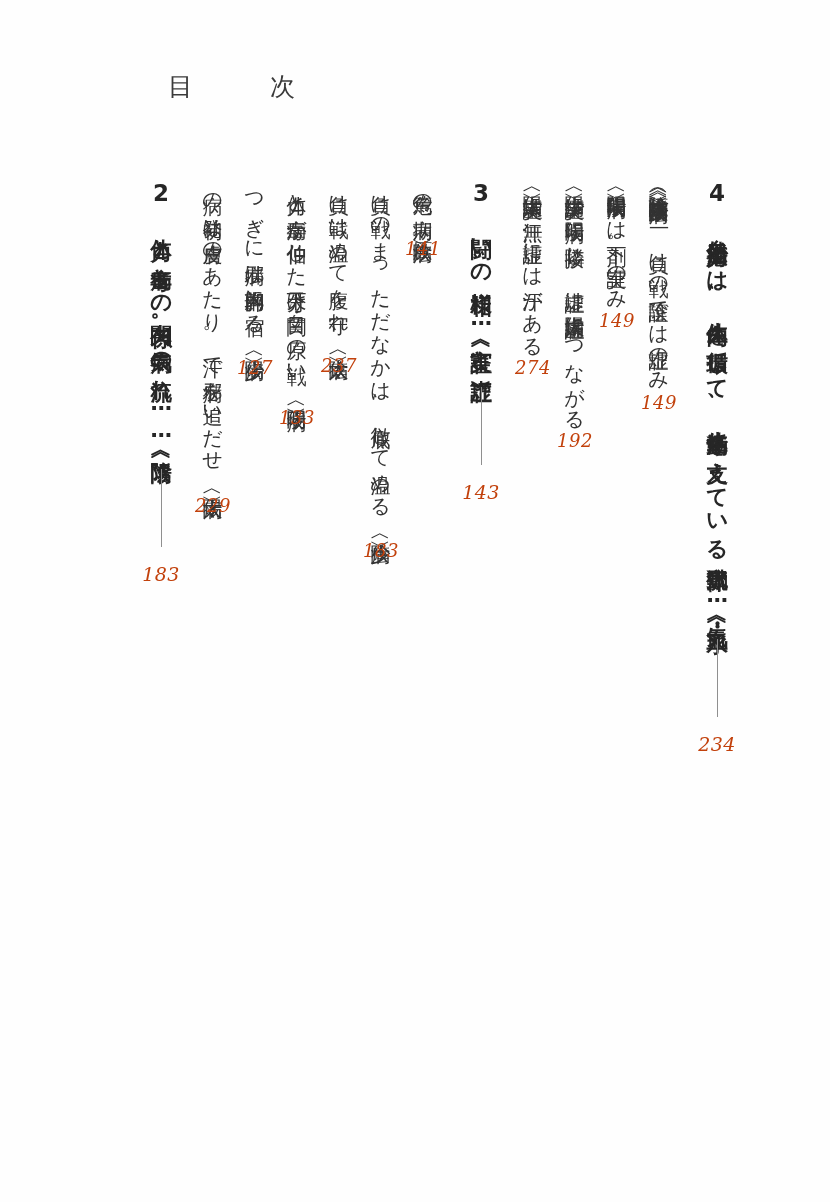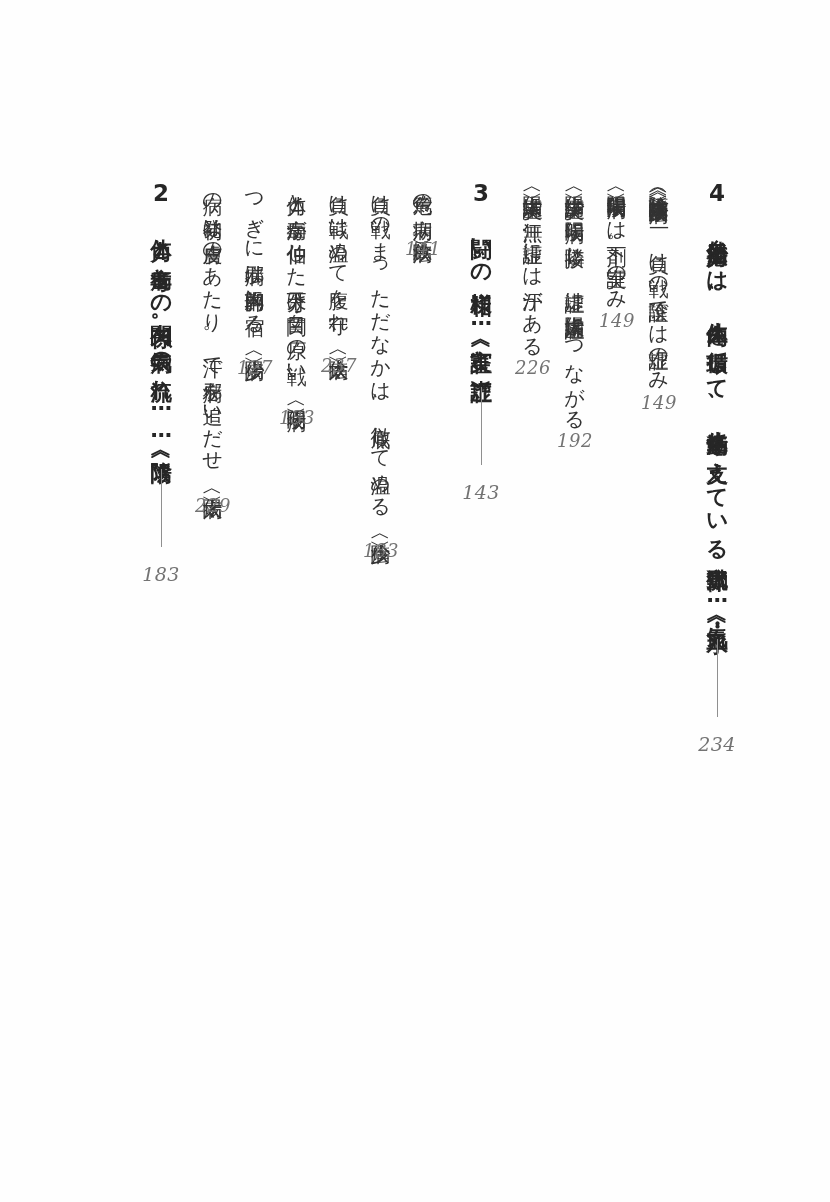--- a/index.html
+++ b/index.html
@@ -71,39 +71,40 @@
     background: #8a8a8a;
     margin: 18px auto 12px auto;
   }
 
   
   .pagenum {
     writing-mode: horizontal-tb;
     font-family: "DejaVu Serif", "Liberation Serif", serif;
     font-style: italic;
     font-size: 19px;
-    color: #737373;
+    color: #c2410c;
     text-align: center;
     letter-spacing: 0.5px;
     margin-top: 10px;
   }
   .pagenum.sub { font-size: 18px; }
 
   
   .vtext {
     writing-mode: vertical-rl;
     text-orientation: upright;
     white-space: nowrap;
   }
 </style>
 </head>
 <body>
 
 <div id="page">
 
+  <div id="toc-title">目　次</div>
 
   <div id="toc-body">
       <div class="col toc-entry-col" style="display: flex; flex-direction: column; align-items: center; margin-left: 20px; margin-right: 14px; width: 34px;">
         <div class="num" style="font-family: &quot;DejaVu Sans&quot;, &quot;Liberation Sans&quot;, sans-serif; font-weight: bold; font-size: 23px; color: rgb(38, 38, 38); margin-bottom: 16px; writing-mode: horizontal-tb;">2</div>
         <div class="vtext entry-section" style="writing-mode: vertical-rl; text-orientation: upright; white-space: nowrap; line-height: 1;">体力と病毒との力関係。病気の流れ……《陰陽》</div>
         <div class="leader" style="height: 78px; width: 1px; background: rgb(143, 143, 143); margin: 20px auto 6px;"></div>
         <div class="pagenum">183</div>
       </div>
       <div class="col toc-entry-col" style="display: flex; flex-direction: column; align-items: center; margin-left: 6px; margin-right: 6px; width: 30px;">
         <div class="vtext entry-sub" style="writing-mode: vertical-rl; text-orientation: upright; white-space: nowrap; line-height: 1;">病の初発は皮膚のあたり。汗で病邪を追いだせ　〈太陽病〉</div>
@@ -130,21 +131,21 @@
         <div class="pagenum sub">141</div>
       </div>
       <div class="col toc-entry-col" style="display: flex; flex-direction: column; align-items: center; margin-left: 20px; margin-right: 14px; width: 34px;">
         <div class="num" style="font-family: &quot;DejaVu Sans&quot;, &quot;Liberation Sans&quot;, sans-serif; font-weight: bold; font-size: 23px; color: rgb(38, 38, 38); margin-bottom: 16px; writing-mode: horizontal-tb;">3</div>
         <div class="vtext entry-section" style="writing-mode: vertical-rl; text-orientation: upright; white-space: nowrap; line-height: 1;">闘いの様相……《実証と虚証》</div>
         <div class="leader" style="height: 78px; width: 1px; background: rgb(143, 143, 143); margin: 20px auto 6px;"></div>
         <div class="pagenum">143</div>
       </div>
       <div class="col toc-entry-col" style="display: flex; flex-direction: column; align-items: center; margin-left: 6px; margin-right: 6px; width: 30px;">
         <div class="vtext entry-sub" style="writing-mode: vertical-rl; text-orientation: upright; white-space: nowrap; line-height: 1;">〈太陽病〉実証は無汗、虚証には汗がある</div>
-        <div class="pagenum sub">226</div>
+        <div class="pagenum sub">274</div>
       </div>
       <div class="col toc-entry-col" style="display: flex; flex-direction: column; align-items: center; margin-left: 6px; margin-right: 6px; width: 30px;">
         <div class="vtext entry-sub" style="writing-mode: vertical-rl; text-orientation: upright; white-space: nowrap; line-height: 1;">〈少陽病〉実証は陽明病に隣接し、虚証は太陽病虚証につながる</div>
         <div class="pagenum sub">192</div>
       </div>
       <div class="col toc-entry-col" style="display: flex; flex-direction: column; align-items: center; margin-left: 6px; margin-right: 6px; width: 30px;">
         <div class="vtext entry-sub" style="writing-mode: vertical-rl; text-orientation: upright; white-space: nowrap; line-height: 1;">〈陽明病〉陽明病には下剤。実証のみ</div>
         <div class="pagenum sub">149</div>
       </div>
       <div class="col toc-entry-col" style="display: flex; flex-direction: column; align-items: center; margin-left: 6px; margin-right: 6px; width: 30px;">

